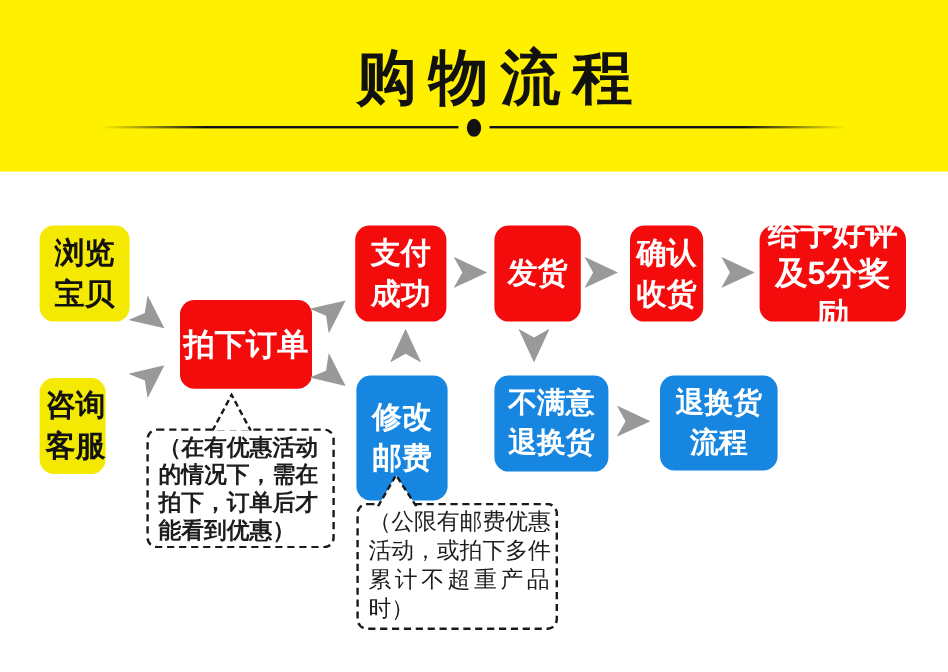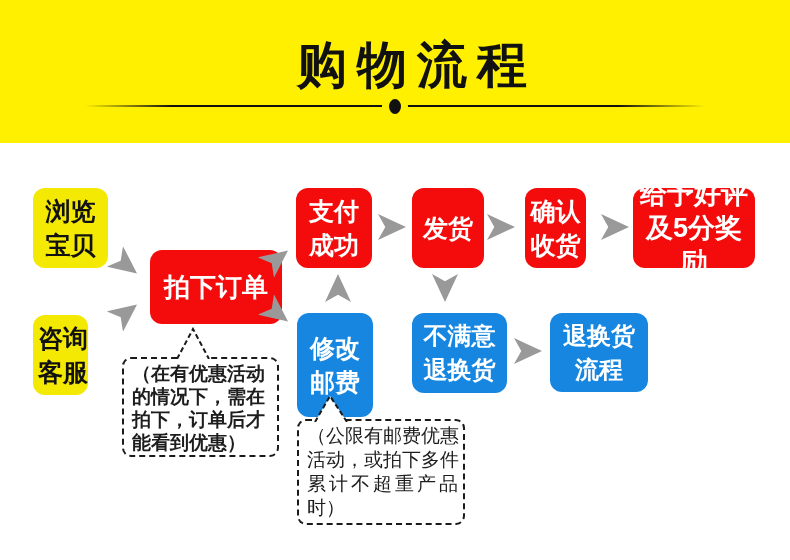--- a/index.html
+++ b/index.html
@@ -72,21 +72,21 @@
 
   <div class="node node-yellow" style="left:33px; top:188px; width:75px; height:80px;">
     <span class="ln">浏览</span>
     <span class="ln">宝贝</span>
   </div>
   <div class="node node-yellow" style="left:33px; top:315px; width:55px; height:80px;align-items:flex-end;">
     <span class="ln">咨询</span>
     <span class="ln">客服</span>
   </div>
 
-  <div class="node node-red" style="left:150px; top:250px; width:132px; height:74px; font-size:26px;">
+  <div class="node node-red" style="left:150px; top:250px; width:110px; height:74px; font-size:26px;">
     <span class="ln">拍下订单</span>
   </div>
 
   <div class="node node-red" style="left:296px; top:188px; width:76px; height:80px;">
     <span class="ln">支付</span>
     <span class="ln">成功</span>
   </div>
   <div class="node node-red" style="left:412px; top:188px; width:72px; height:80px;">
     <span class="ln">发货</span>
   </div>

